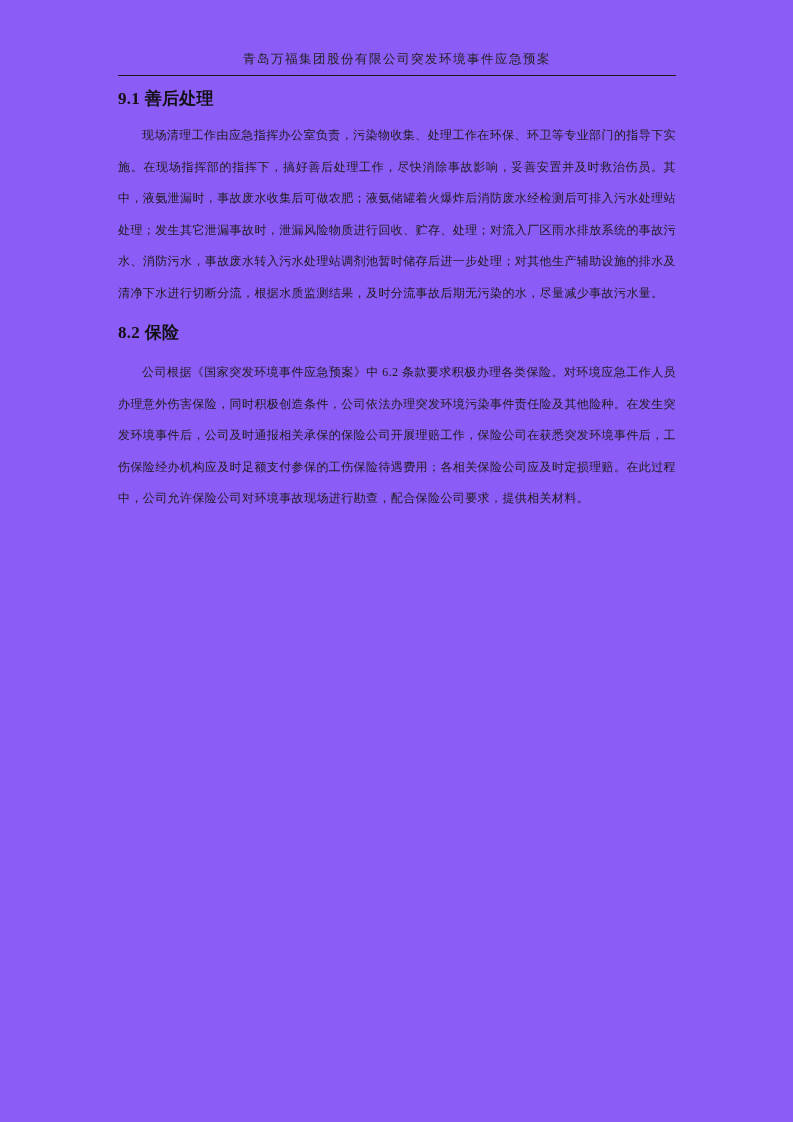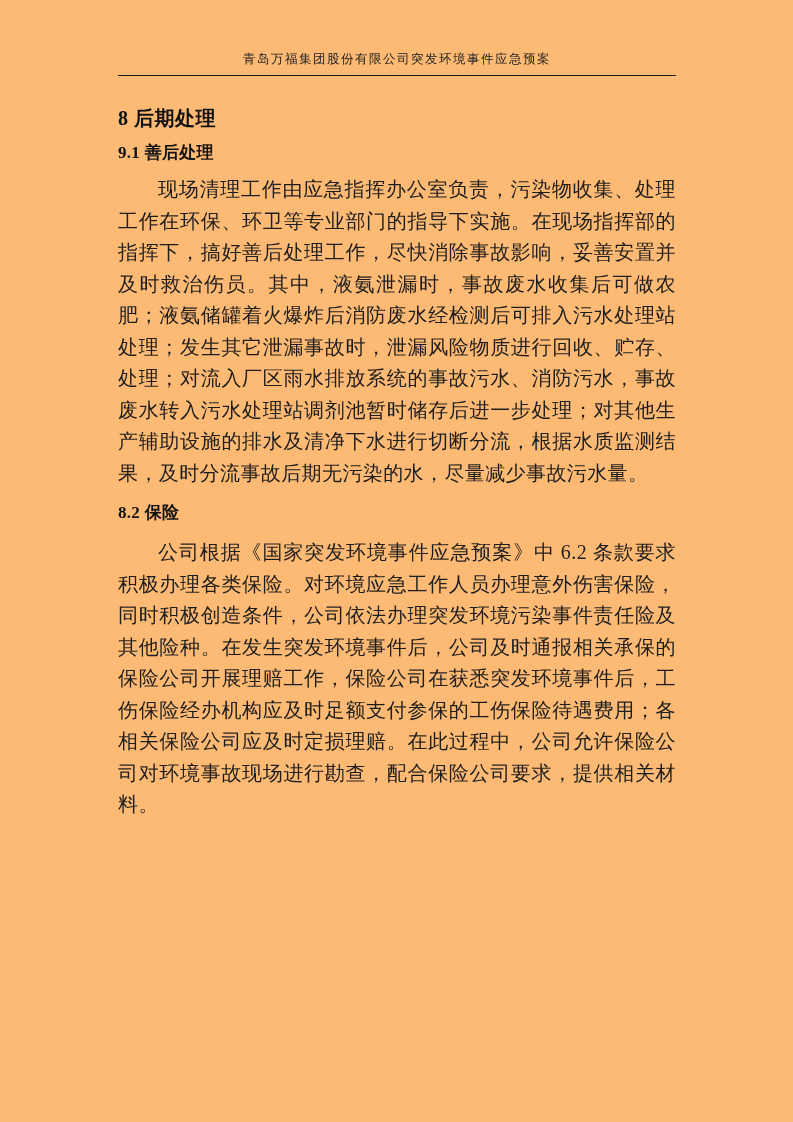--- a/index.html
+++ b/index.html
@@ -5,21 +5,21 @@
   html, body {
     margin: 0;
     padding: 0;
     background: #ffffff;
   }
   .page {
     position: relative;
     width: 793px;
     height: 1122px;
     margin: 0 auto;
-    background: #fdba74;
+    background: #8b5cf6;
     color: #1d1d1d;
     font-family: "Liberation Serif", "DejaVu Serif", serif;
     box-sizing: border-box;
     overflow: hidden;
   }
   .content {
     padding: 0 117px 0 118px;
   }
   .page-header {
     padding-top: 52px;
@@ -50,21 +50,21 @@
     line-height: 22px;
     font-weight: bold;
     letter-spacing: 0.3px;
     margin: 12px 0 0 0;
     color: #111111;
   }
   .doc-h2.second {
     margin-top: 13px;
   }
   .doc-p {
-    font-size: 20px;
+    font-size: 12px;
     line-height: 31.5px;
     letter-spacing: 0.4px;
     text-align: justify;
     text-indent: 2em;
     margin: 10px 0 0 0;
     color: #1d1d1d;
   }
   .doc-p.second {
     margin-top: 13px;
   }
@@ -83,21 +83,20 @@
 <body>
 
 <div class="page">
   <div class="content">
 
     <div class="page-header">
       <div class="header-title">青岛万福集团股份有限公司突发环境事件应急预案</div>
       <div class="header-rule"></div>
     </div>
 
-    <div class="doc-h1">8 后期处理</div>
 
     <div class="doc-h2">9.1 善后处理</div>
 
     <p class="doc-p">现场清理工作由应急指挥办公室负责，污染物收集、处理工作在环保、环卫等专业部门的指导下实施。在现场指挥部的指挥下，搞好善后处理工作，尽快消除事故影响，妥善安置并及时救治伤员。其中，液氨泄漏时，事故废水收集后可做农肥；液氨储罐着火爆炸后消防废水经检测后可排入污水处理站处理；发生其它泄漏事故时，泄漏风险物质进行回收、贮存、处理；对流入厂区雨水排放系统的事故污水、消防污水，事故废水转入污水处理站调剂池暂时储存后进一步处理；对其他生产辅助设施的排水及清净下水进行切断分流，根据水质监测结果，及时分流事故后期无污染的水，尽量减少事故污水量。</p>
 
     <div class="doc-h2 second">8.2 保险</div>
 
     <p class="doc-p second">公司根据《国家突发环境事件应急预案》中 6.2 条款要求积极办理各类保险。对环境应急工作人员办理意外伤害保险，同时积极创造条件，公司依法办理突发环境污染事件责任险及其他险种。在发生突发环境事件后，公司及时通报相关承保的保险公司开展理赔工作，保险公司在获悉突发环境事件后，工伤保险经办机构应及时足额支付参保的工伤保险待遇费用；各相关保险公司应及时定损理赔。在此过程中，公司允许保险公司对环境事故现场进行勘查，配合保险公司要求，提供相关材料。</p>
 
   </div>

